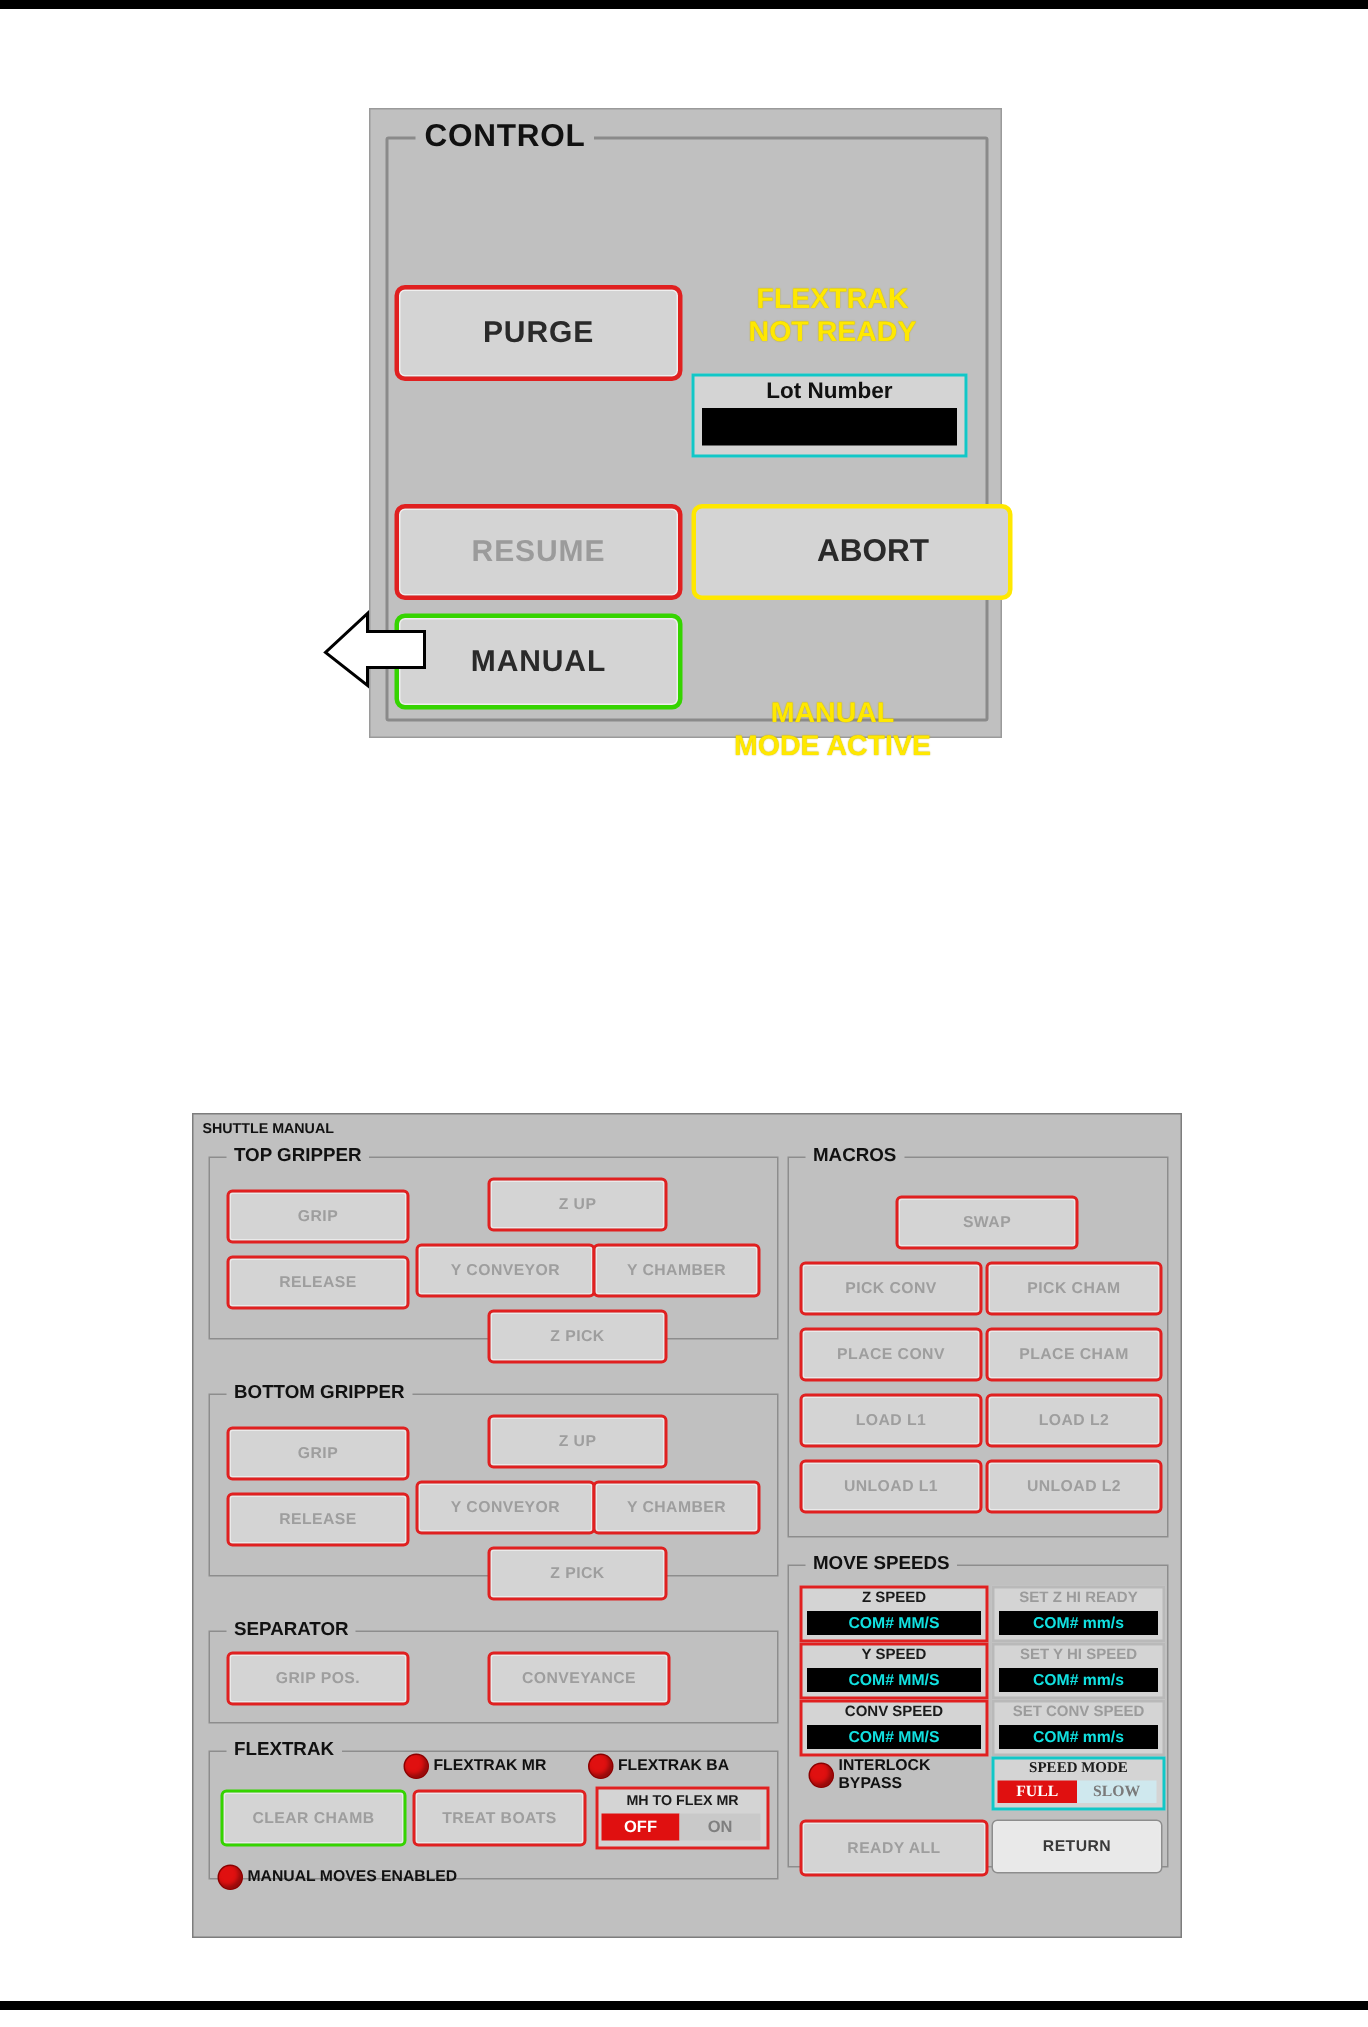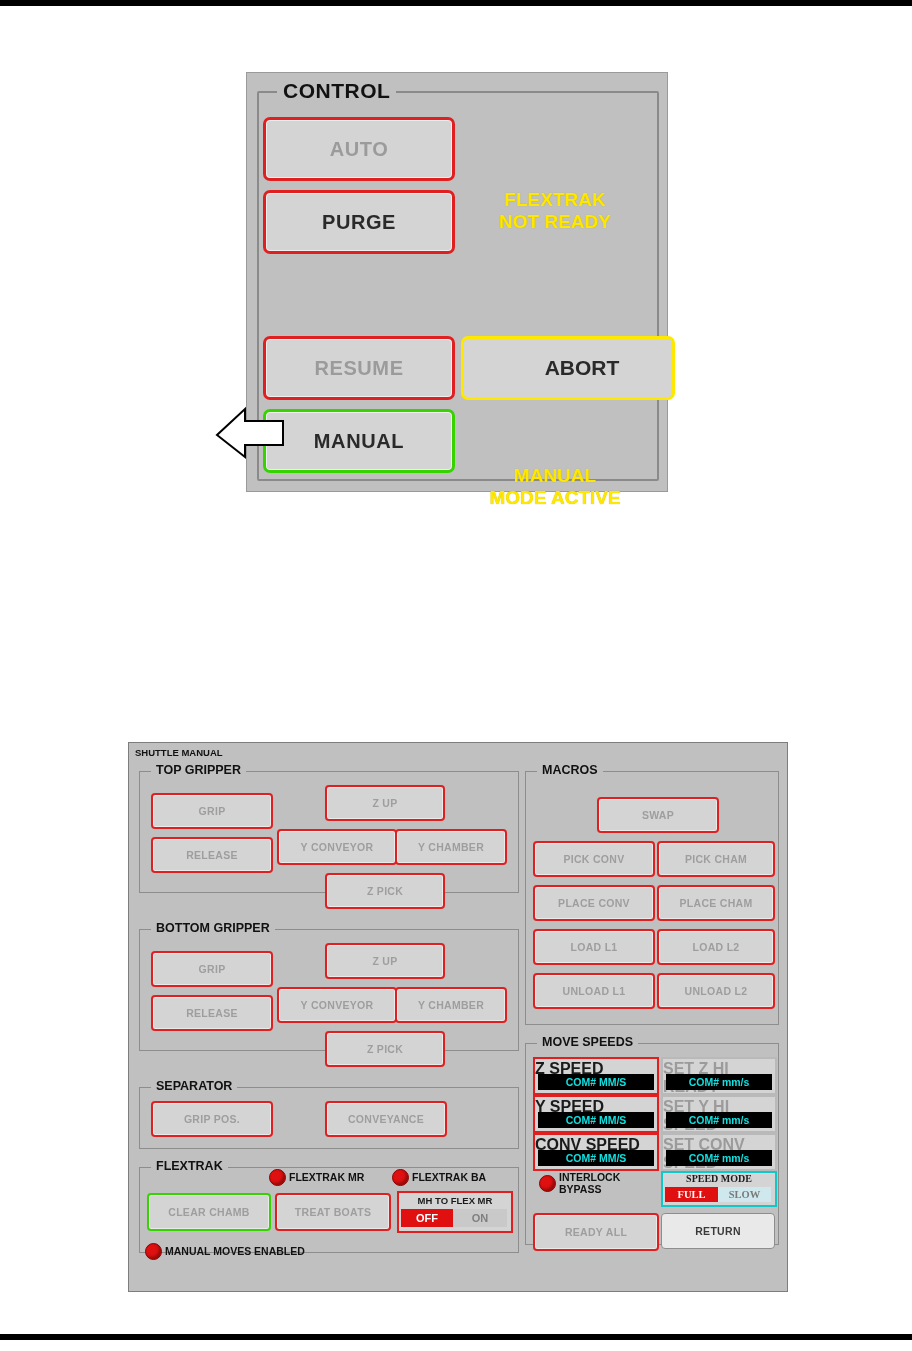--- a/index.html
+++ b/index.html
@@ -114,22 +114,22 @@
     background:#e01010;border:1px solid #8a0000;
     box-shadow:inset -2px -2px 3px rgba(0,0,0,.35);
   }
   .ledlabel{position:absolute;font-size:10.5px;font-weight:bold;color:#111;}
 
   .valbox{
     position:absolute;border:2px solid #e02020;background:#d4d4d4;
   }
   .valbox.dimb{border-color:#b9b9b9;}
   .valbox .vb-title{
-    position:absolute;left:0;top:1px;width:100%;
-    font-size:16px;font-weight:bold;color:#1a1a1a;
+    position:absolute;left:0;top:1px;width:100%;text-align:center;
+    font-size:10px;font-weight:bold;color:#1a1a1a;
   }
   .valbox.dimb .vb-title{color:#9b9b9b;}
   .valbox .vb-val{
     position:absolute;left:3px;right:3px;bottom:3px;height:16px;
     background:#000;color:#11e0e0;font-size:10.5px;font-weight:bold;
     display:flex;align-items:center;justify-content:center;
   }
   #speed-mode{
     position:absolute;left:142px;top:168px;width:104px;height:30px;
     border:2px solid #11c7c7;background:#d4d4d4;
@@ -163,30 +163,33 @@
 </head>
 <body>
 
 <div class="rule top"></div>
 <div class="rule bottom"></div>
 
 <div id="control-panel">
   <div class="group" id="control-group"></div>
   <div class="group-title" id="control-title">CONTROL</div>
 
-  <div class="btn dim" id="btn-auto">AUTO</div>
   <div class="btn" id="btn-purge">PURGE</div>
   <div class="btn dim" id="btn-resume">RESUME</div>
   <div class="btn green" id="btn-manual">MANUAL</div>
 
   <div class="status-yellow" id="status-flextrak">
     <div>FLEXTRAK</div>
     <div>NOT READY</div>
   </div>
 
+  <div id="lot-box">
+    <div id="lot-label">Lot Number</div>
+    <div id="lot-value"></div>
+  </div>
 
   <div id="btn-abort">ABORT</div>
 
   <div class="status-yellow" id="status-manual">
     <div>MANUAL</div>
     <div>MODE ACTIVE</div>
   </div>
 
   <svg id="cursor-arrow" viewBox="0 0 70 56">
     <polygon points="68,16 30,16 30,4 2,30 30,52 30,40 68,40" fill="#ffffff" stroke="#000000" stroke-width="2"></polygon>

